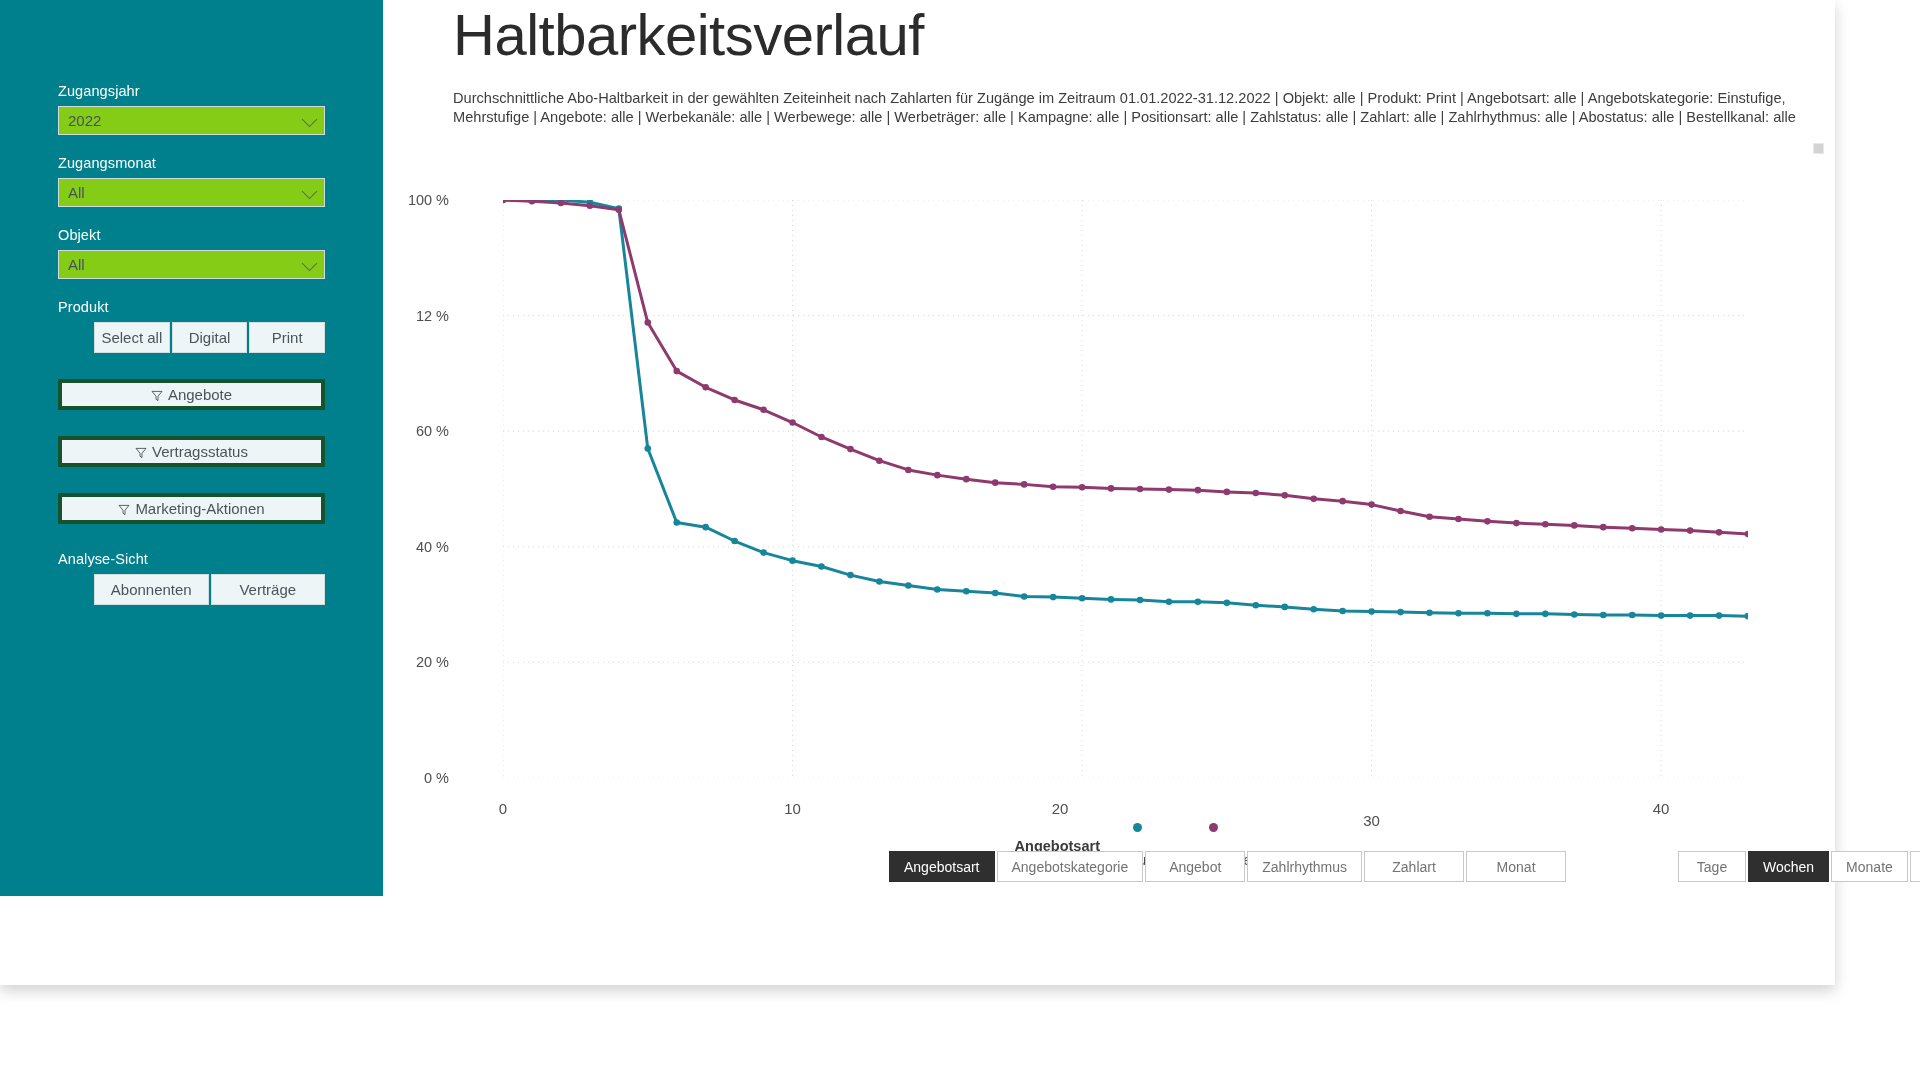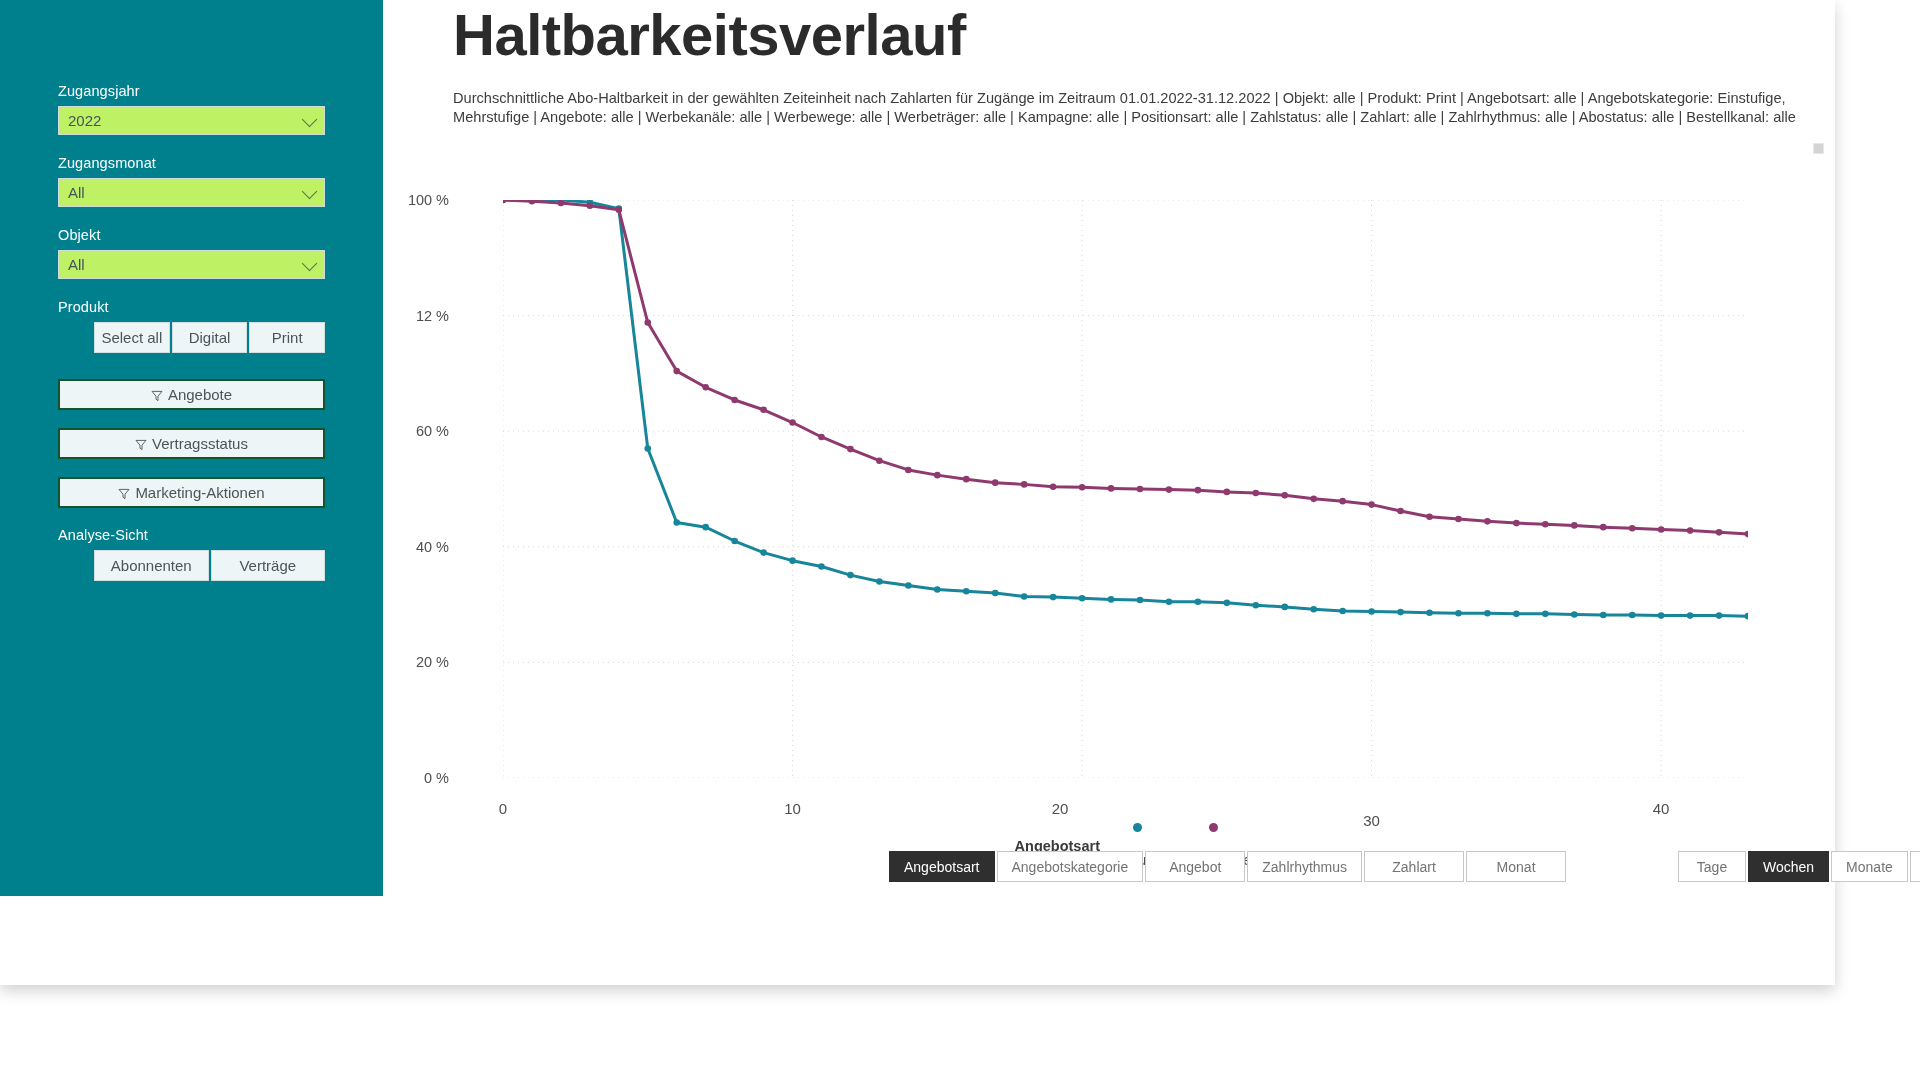--- a/index.html
+++ b/index.html
@@ -26,21 +26,21 @@
     width: 383px; height: 896px;
     background: #00808d;
   }
   .side-inner { padding: 82px 58px 0 58px; }
   .field-label {
     color: #ffffff; font-size: 14.5px; line-height: 18px;
     margin-bottom: 6px; letter-spacing: .1px;
   }
   .select-box {
     position: relative;
-    height: 29px; background: #bef264;
+    height: 29px; background: #84cc16;
     border: 1px solid #cfdcde;
     display: flex; align-items: center;
     padding: 0 30px 0 9px;
     font-size: 15px; color: #46535a;
     margin-bottom: 19px;
   }
   .select-box .chev {
     position: absolute; right: 9px; top: 50%;
     width: 11px; height: 11px; margin-top: -7px;
     border-right: 1.6px solid #5d686d;
@@ -50,24 +50,24 @@
   .seg-row { display: flex; gap: 2px; margin-bottom: 26px; margin-left: 36px; }
   .seg-btn {
     flex: 1; height: 31px; background: #eef5f6;
     border: 1px solid #d2dee0;
     display: flex; align-items: center; justify-content: center;
     font-size: 15px; color: #4a555b;
   }
   .seg-row.two .seg-btn { flex: 1; }
   .wide-btn {
     height: 31px; background: #eef5f6;
-    border: 2px solid #14532d;
+    border: 4px solid #14532d;
     display: flex; align-items: center; justify-content: center;
     font-size: 15px; color: #4a555b;
-    margin-bottom: 18px; gap: 5px;
+    margin-bottom: 26px; gap: 5px;
   }
   .funnel {
     display: inline-block; width: 12px; height: 12px;
     position: relative; top: 1px;
   }
   .label-tight { margin-top: 2px; }
 
   
   .logo-zone {
     position: absolute; left: 0; top: 896px;
@@ -80,21 +80,21 @@
   }
   .logo-open { position: absolute; left: 0; top: 0; font-size: 34px; }
   .logo-subs { position: absolute; left: 40px; top: 26px; font-size: 34px; }
   .logo-graph { position: absolute; left: 115px; top: -4px; }
 
   
   .main { position: absolute; left: 383px; top: 0; width: 1452px; height: 985px; }
   .title {
     position: absolute; left: 70px; top: 2px;
     font-size: 58px; line-height: 66px; color: #2b2b2b;
-    font-weight: bold; letter-spacing: -.5px;
+    font-weight: normal; letter-spacing: -.5px;
   }
   .subtitle {
     position: absolute; left: 70px; top: 89px; width: 1355px;
     font-size: 14.6px; line-height: 18.5px; color: #3d3d3d;
   }
   .resize-dot {
     position: absolute; left: 1430px; top: 143px;
     width: 11px; height: 11px; background: #d4d4d4;
     border: 1px solid #e8e8e8;
   }

